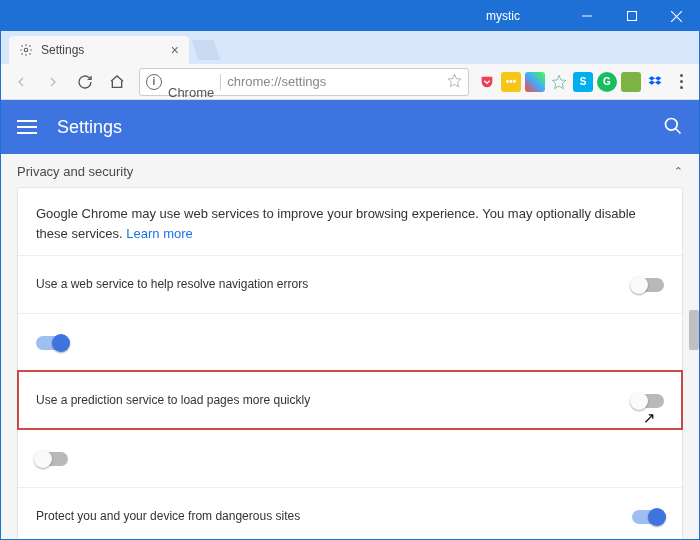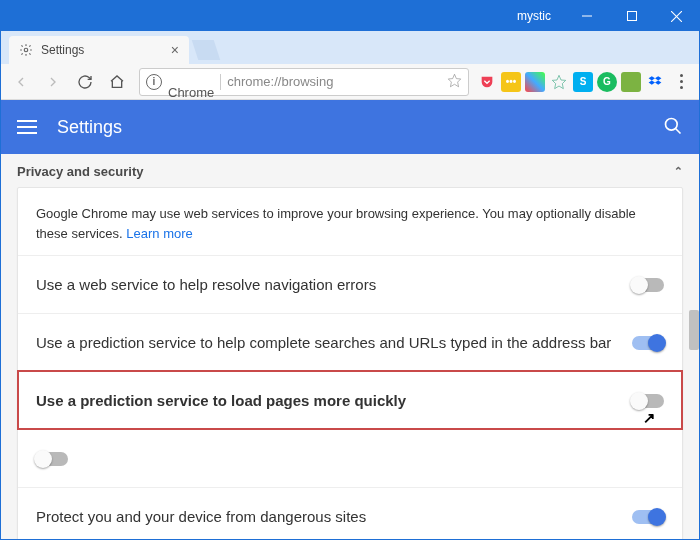--- a/index.html
+++ b/index.html
@@ -1,19 +1,19 @@
 <!DOCTYPE html>
 <html><head>
 <meta charset="utf-8">
 <style>
   * { box-sizing: border-box; margin: 0; padding: 0; }
   body { font-family: "Segoe UI", Arial, sans-serif; font-size: 13px; background: #fff; width: 700px; height: 540px; overflow: hidden; border: 1px solid #1e6fd6; }
   
   .titlebar { height: 30px; background: #1e6fd6; display: flex; align-items: center; justify-content: flex-end; color: #fff; font-size: 12px; }
-  .titlebar .user { margin-right: 13px; }
+  .titlebar .user { margin-right: 44px; }
   .titlebar .winbtn { width: 45px; height: 30px; display: flex; align-items: center; justify-content: center; }
   .titlebar svg { width: 10px; height: 10px; stroke: #fff; stroke-width: 1; fill: none; }
   .titlebar .close svg { width: 11px; height: 11px; }
 
   .tabstrip { height: 33px; background: #d8e7f9; display: flex; align-items: flex-end; padding-left: 8px; position: relative; }
   .tab { background: #f7f7f7; height: 28px; min-width: 180px; display: flex; align-items: center; padding: 0 10px; border-top-left-radius: 4px; border-top-right-radius: 4px; position: relative; font-size: 12px; color: #444; }
   .tab .fav { width: 14px; height: 14px; margin-right: 8px; }
   .tab .fav svg { width: 14px; height: 14px; }
   .tab .close-x { margin-left: auto; font-size: 14px; color: #666; line-height: 1; }
   .newtab { width: 22px; height: 20px; background: #c8dbf2; margin-left: 6px; margin-bottom: 4px; transform: skewX(18deg); }
@@ -41,28 +41,28 @@
   .menu-dots { width: 24px; display: flex; flex-direction: column; align-items: center; gap: 3px; justify-content: center; }
   .menu-dots span { width: 3px; height: 3px; background: #555; border-radius: 50%; }
 
   .appbar { height: 54px; background: #3e74e0; color: #fff; display: flex; align-items: center; padding: 0 16px; }
   .hamburger { width: 20px; height: 14px; display: flex; flex-direction: column; justify-content: space-between; margin-right: 20px; }
   .hamburger span { height: 2px; background: #fff; }
   .appbar h1 { font-size: 18px; font-weight: 400; flex: 1; }
   .appbar .search svg { width: 20px; height: 20px; stroke: #fff; fill: none; stroke-width: 2; }
 
   .content-wrap { background: #f5f5f5; height: calc(540px - 30px - 33px - 36px - 54px - 2px); overflow-y: auto; position: relative;}
-  .section-header { font-size: 13px; color: #4a4a4a; padding: 10px 16px 8px; font-weight: 700; display:flex; align-items:center; }
+  .section-header { font-size: 13px; color: #4a4a4a; padding: 10px 16px 8px; font-weight: 400; display:flex; align-items:center; }
   .section-header .chev { margin-left:auto; color:#666; font-size:11px;}
   .card { background: #fff; margin: 0 16px 16px; border-radius: 2px; box-shadow: 0 1px 2px rgba(0,0,0,0.05); border: 1px solid #e5e5e5; }
   .intro { padding: 16px 18px 12px; font-size: 13px; color: #333; line-height: 1.5; }
   .intro a { color: #1a73e8; text-decoration: none; }
   .row { display: flex; align-items: center; padding: 16px 18px; border-top: 1px solid #eee; min-height: 58px; }
-  .row .label { flex: 1; font-size: 15px; color: #333; line-height: 1.45; padding-right: 16px;}
-  .row.highlight { outline: 2px solid #c94a4a; outline-offset: -1px; position: relative; font-weight: bold; }
+  .row .label { flex: 1; font-size: 12px; color: #333; line-height: 1.45; padding-right: 16px;}
+  .row.highlight { outline: 2px solid #c94a4a; outline-offset: -1px; position: relative; }
   .cursor { position: absolute; right: 26px; bottom: 2px; font-size: 15px; }
   
   .toggle { width: 32px; height: 14px; border-radius: 8px; position: relative; flex-shrink: 0; }
   .toggle .knob { position: absolute; width: 18px; height: 18px; border-radius: 50%; top: -2px; box-shadow: 0 1px 2px rgba(0,0,0,0.35); }
   .toggle.off { background: #b9b9b9; }
   .toggle.off .knob { left: -2px; background: #fafafa; }
   .toggle.on { background: #9fbff2; }
   .toggle.on .knob { right: -2px; background: #3e74e0; }
 
   .scrollhint { position: fixed; right: 1px; top: 310px; width: 10px; height: 40px; background: #c0c0c0; border-radius: 2px;}
@@ -122,21 +122,21 @@
   <div class="tbtn">
       <svg viewBox="0 0 24 24">
         <path d="M3 11l9-8 9 8"></path>
         <path d="M5 10v10h14V10"></path>
       </svg>
     </div>
   <div class="omnibox">
     <span class="info">i</span>
     <span class="scheme">Chrome</span>
     <span class="divider"></span>
-    <span class="url">chrome://browsing</span>
+    <span class="url">chrome://settings</span>
     <span class="star"><svg viewBox="0 0 24 24">
           <polygon points="12 2 15 9 22 9.5 17 14.5 18.5 22 12 18 5.5 22 7 14.5 2 9.5 9 9"></polygon>
         </svg></span>
   </div>
   <div class="exts">
     <div class="ext pocket">
         <svg viewBox="0 0 24 24">
           <path d="M4 4h16v8a8 8 0 0 1-16 0z"></path>
           <polyline points="8 10 12 14 16 10" fill="none" stroke="#fff" stroke-width="2"></polyline>
         </svg>
@@ -187,21 +187,20 @@
       <span>Google Chrome may use web services to improve your browsing experience. You may optionally disable these services. </span><a href="#">Learn more</a>
     </div>
     <div id="rows">
         <div class="row">
           <div class="label">Use a web service to help resolve navigation errors</div>
           <div class="toggle off">
             <div class="knob"></div>
           </div>
         </div>
         <div class="row">
-          <div class="label">Use a prediction service to help complete searches and URLs typed in the address bar</div>
           <div class="toggle on">
             <div class="knob"></div>
           </div>
         </div>
         <div class="row highlight">
           <div class="label">Use a prediction service to load pages more quickly</div>
           <div class="toggle off">
             <div class="knob"></div>
           </div>
           <div class="cursor" style="transform: scaleX(-1);">↖</div>

